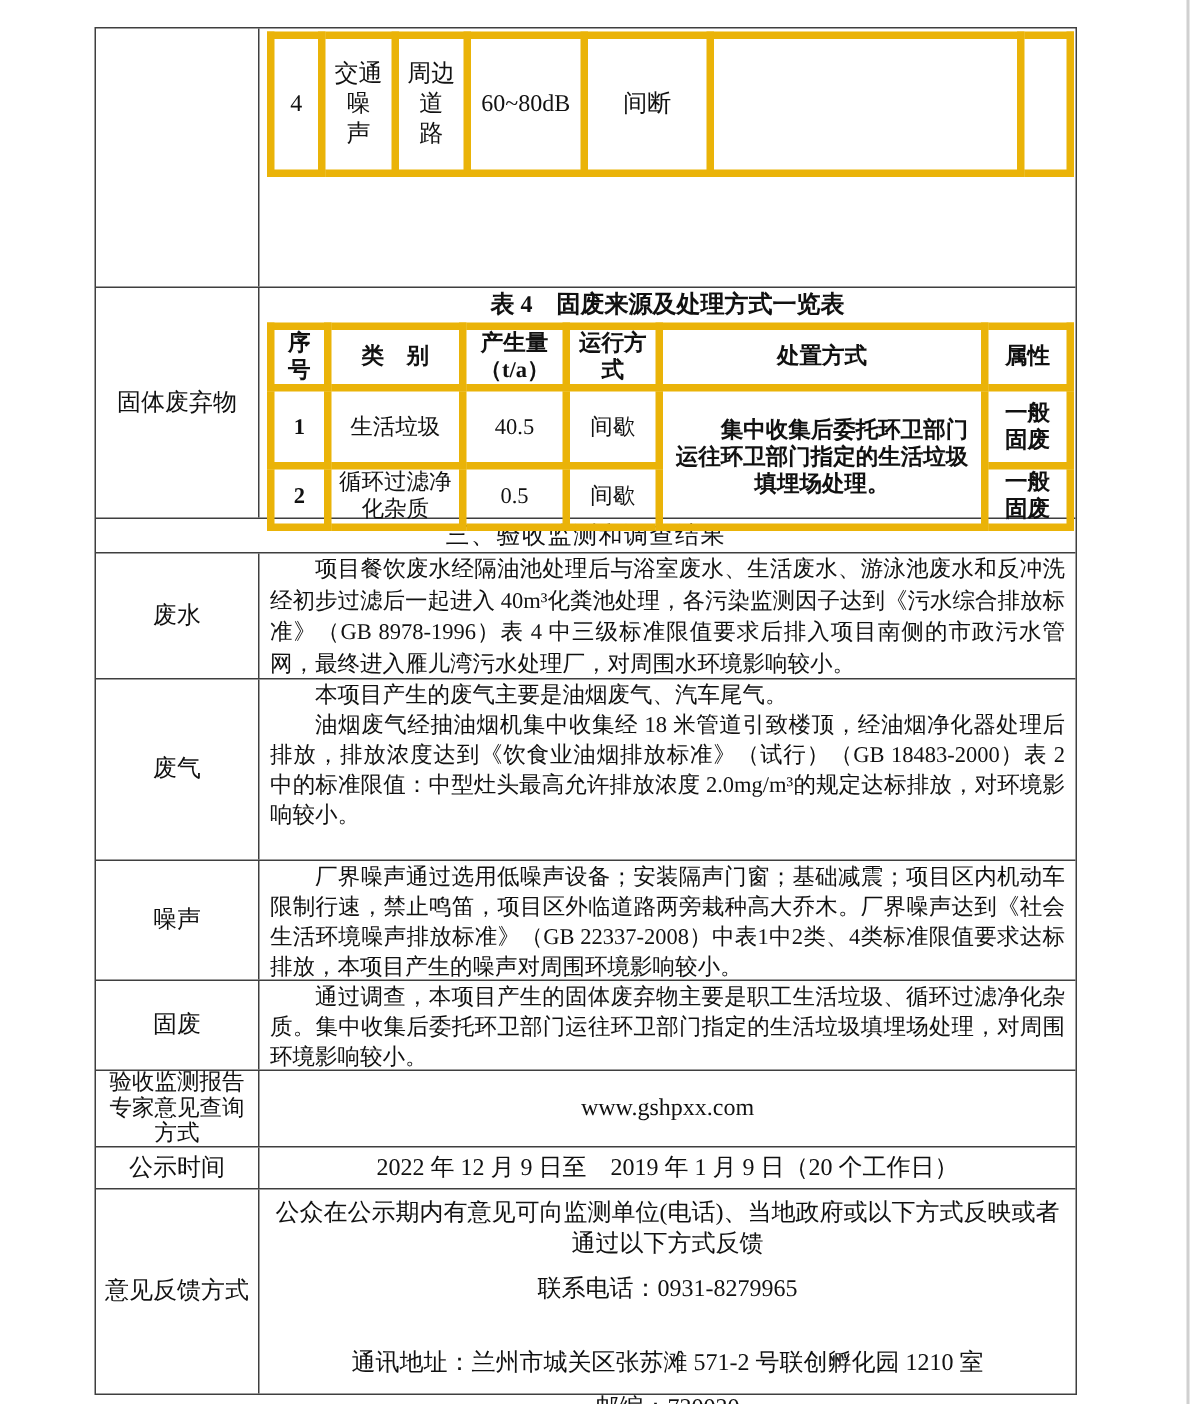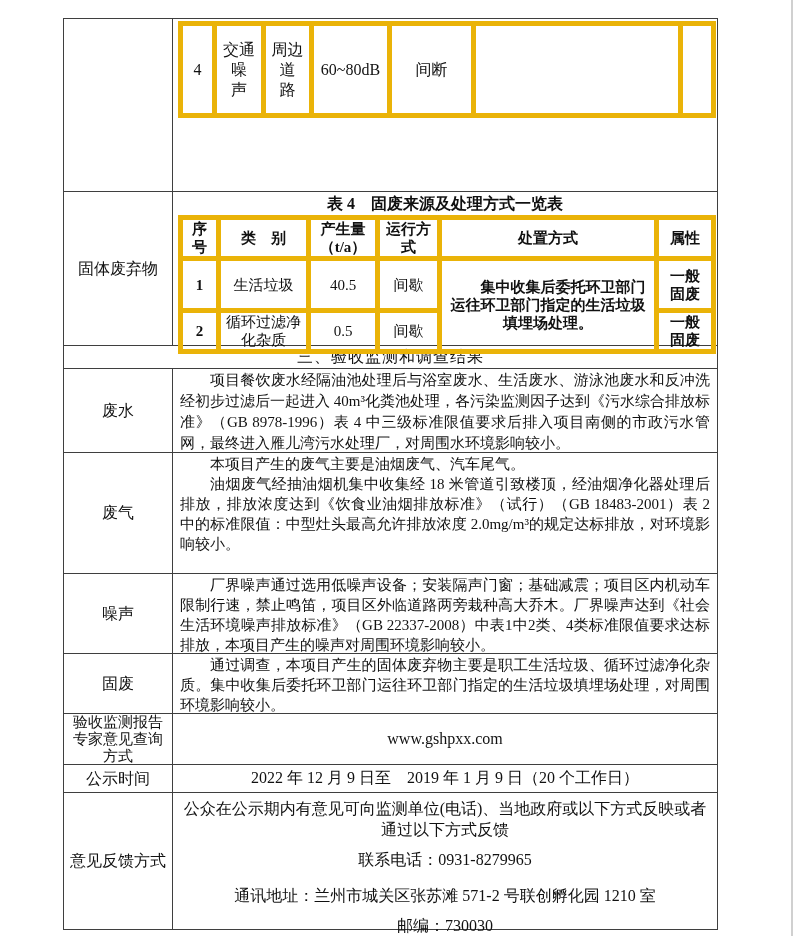--- a/index.html
+++ b/index.html
@@ -41,21 +41,21 @@
   .para{margin:0;font-size:15px;line-height:20px;text-align:justify;}
   .para-indent{text-indent:2em;}
   .lh21 .para{line-height:21px;}
   
   .center-cell{display:flex;align-items:center;justify-content:center;font-size:16px;}
   
   .feedback-cell{display:flex;flex-direction:column;align-items:stretch;text-align:center;
                  font-size:16px;padding:3px 10px 0 10px;}
   .fb-intro{line-height:21px;margin-top:2px;}
   .fb-phone{margin-top:10px;line-height:19px;}
-  .fb-addr{margin-top:17px;line-height:19px;}
+  .fb-addr{margin-top:30px;line-height:19px;}
   .fb-post{margin-top:11px;line-height:19px;}
 </style>
 </head>
 <body>
 
 <div class="page">
   <div class="doc">
 
     <div class="row h-top">
       <div class="label-cell"></div>
@@ -143,21 +143,21 @@
       <div class="label-cell">废水</div>
       <div class="content-cell para-cell lh21">
         <p class="para para-indent">项目餐饮废水经隔油池处理后与浴室废水、生活废水、游泳池废水和反冲洗经初步过滤后一起进入 40m³化粪池处理，各污染监测因子达到《污水综合排放标准》（GB 8978-1996）表 4 中三级标准限值要求后排入项目南侧的市政污水管网，最终进入雁儿湾污水处理厂，对周围水环境影响较小。</p>
       </div>
     </div>
 
     <div class="row h-wg">
       <div class="label-cell">废气</div>
       <div class="content-cell para-cell">
         <p class="para para-indent">本项目产生的废气主要是油烟废气、汽车尾气。</p>
-        <p class="para para-indent">油烟废气经抽油烟机集中收集经 18 米管道引致楼顶，经油烟净化器处理后排放，排放浓度达到《饮食业油烟排放标准》（试行）（GB 18483-2001）表 2 中的标准限值：中型灶头最高允许排放浓度 2.0mg/m³的规定达标排放，对环境影响较小。</p>
+        <p class="para para-indent">油烟废气经抽油烟机集中收集经 18 米管道引致楼顶，经油烟净化器处理后排放，排放浓度达到《饮食业油烟排放标准》（试行）（GB 18483-2000）表 2 中的标准限值：中型灶头最高允许排放浓度 2.0mg/m³的规定达标排放，对环境影响较小。</p>
       </div>
     </div>
 
     <div class="row h-ns">
       <div class="label-cell">噪声</div>
       <div class="content-cell para-cell">
         <p class="para para-indent">厂界噪声通过选用低噪声设备；安装隔声门窗；基础减震；项目区内机动车限制行速，禁止鸣笛，项目区外临道路两旁栽种高大乔木。厂界噪声达到《社会生活环境噪声排放标准》（GB 22337-2008）中表1中2类、4类标准限值要求达标排放，本项目产生的噪声对周围环境影响较小。</p>
       </div>
     </div>
 

